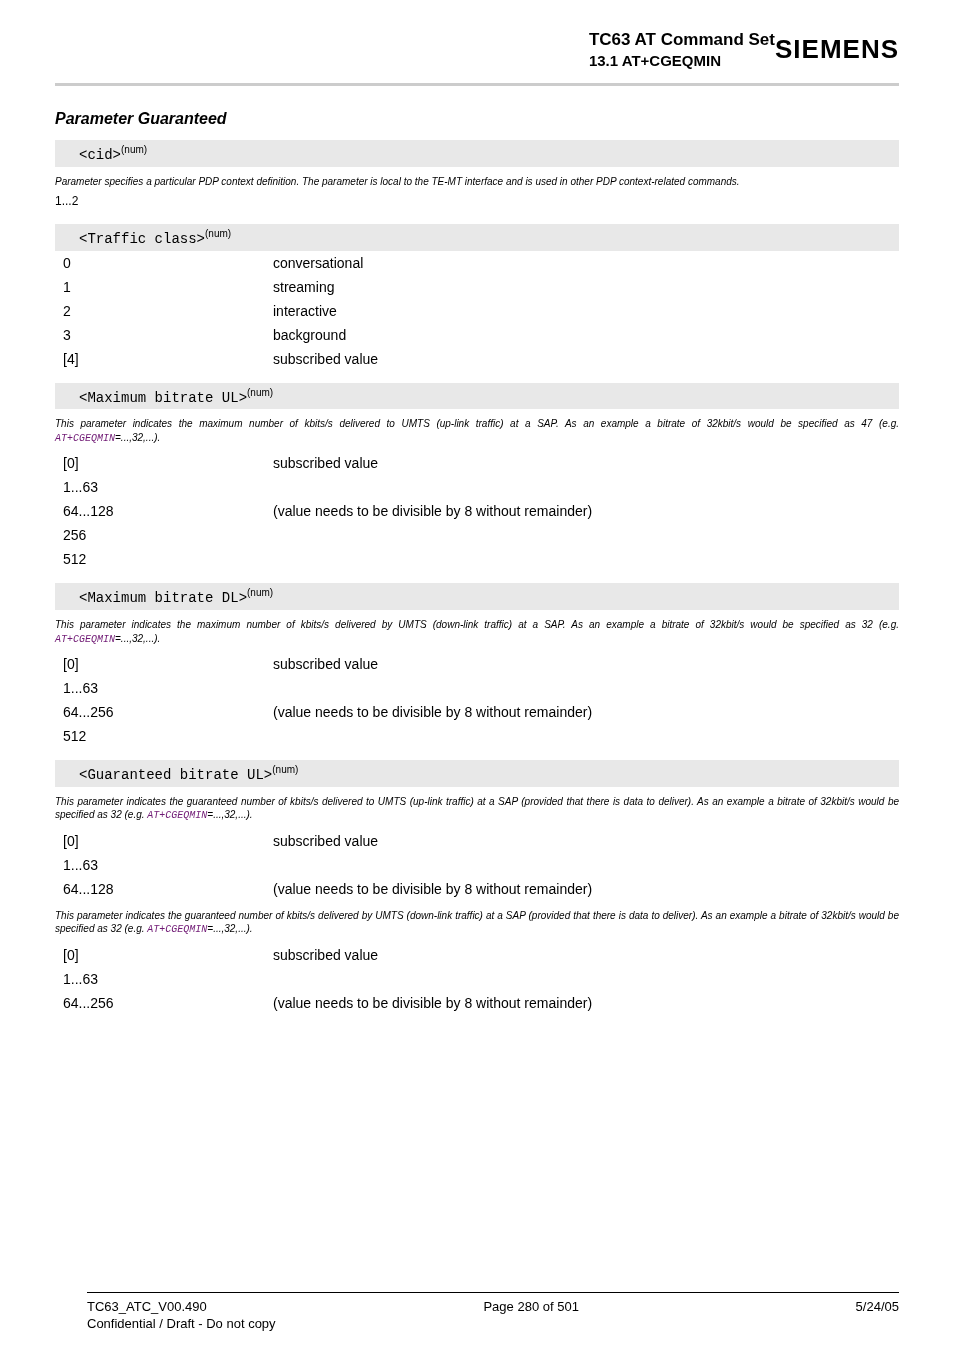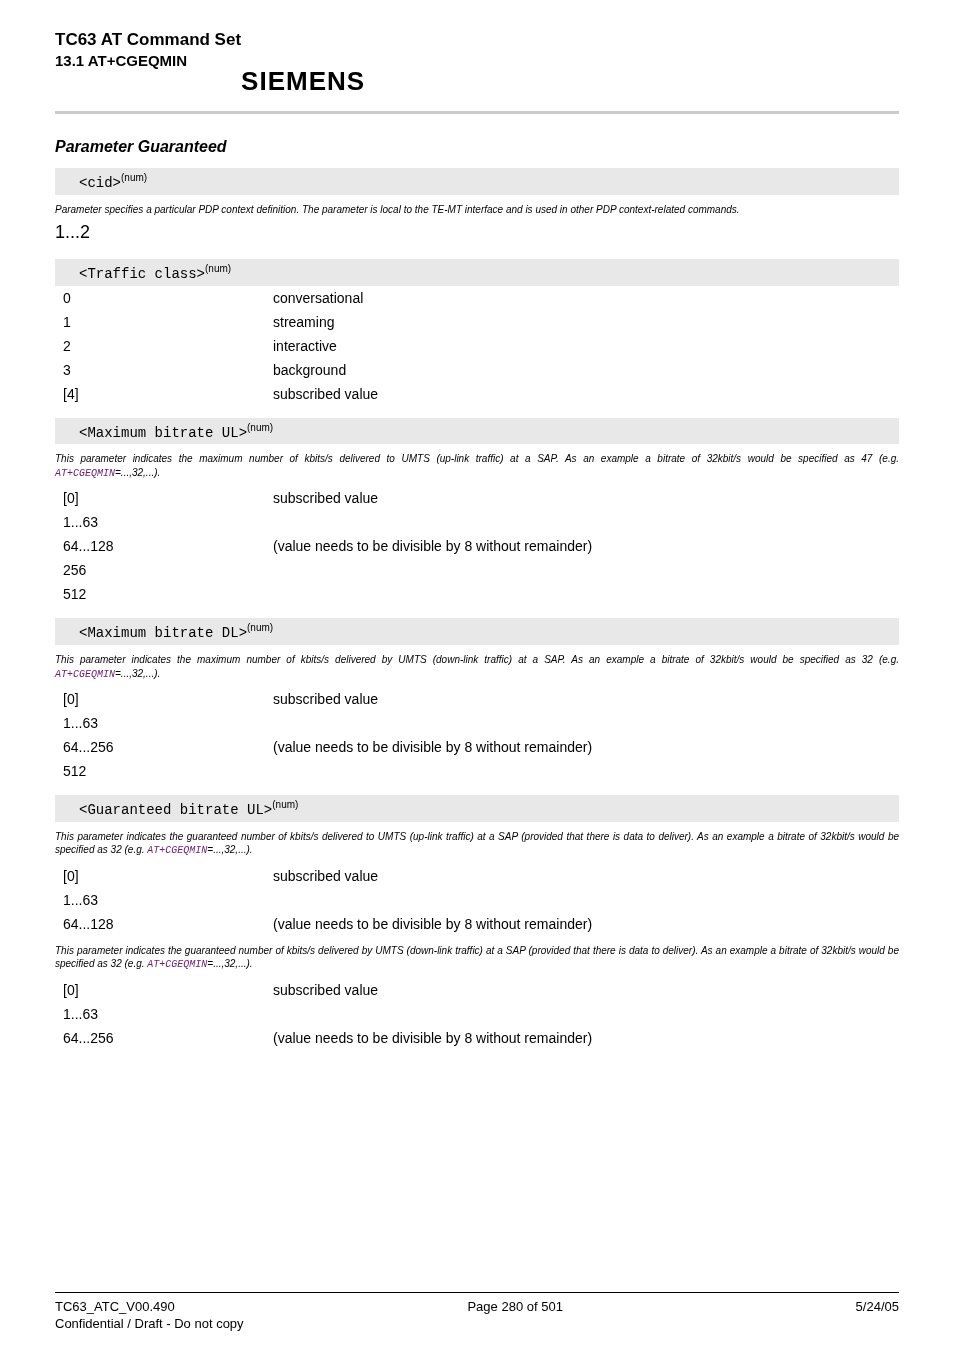--- a/index.html
+++ b/index.html
@@ -13,42 +13,41 @@
     width: 954px;
     min-height: 1351px;
     box-sizing: border-box;
     padding: 30px 55px 20px 55px;
     position: relative;
     display: flex;
     flex-direction: column;
   }
   .header {
     display: flex;
-    justify-content: flex-start;
+    justify-content: flex-end;
     align-items: flex-start;
   }
   .header-left {
     font-weight: bold;
   }
   .header-title {
     font-size: 17px;
     font-weight: bold;
     margin: 0;
   }
   .header-sub {
     font-size: 15px;
     font-weight: bold;
     margin: 2px 0 0 0;
   }
   .brand {
     font-size: 26px;
     font-weight: 900;
     letter-spacing: 1px;
     padding-top: 4px;
-    margin-top: 32px;
   }
   .hr-thick {
     border: none;
     border-top: 3px solid #ccc;
     margin: 14px 0 24px 0;
   }
   .section-title {
     font-style: italic;
     font-weight: bold;
     font-size: 16px;
@@ -86,28 +85,29 @@
   }
   .value-table td {
     padding: 4px 0;
     vertical-align: top;
   }
   .value-table td:first-child {
     width: 210px;
     padding-left: 8px;
   }
   .simple-val {
-    font-size: 18px;
+    font-size: 12px;
     margin: 4px 0 16px 0;
   }
   .content {
     flex: 1;
   }
   .footer {
     margin-top: 40px;
+    margin-left: 32px;
   }
   .footer-hr {
     border: none;
     border-top: 1px solid #000;
     margin: 0 0 6px 0;
   }
   .footer-row {
     display: flex;
     justify-content: space-between;
     font-size: 13px;

